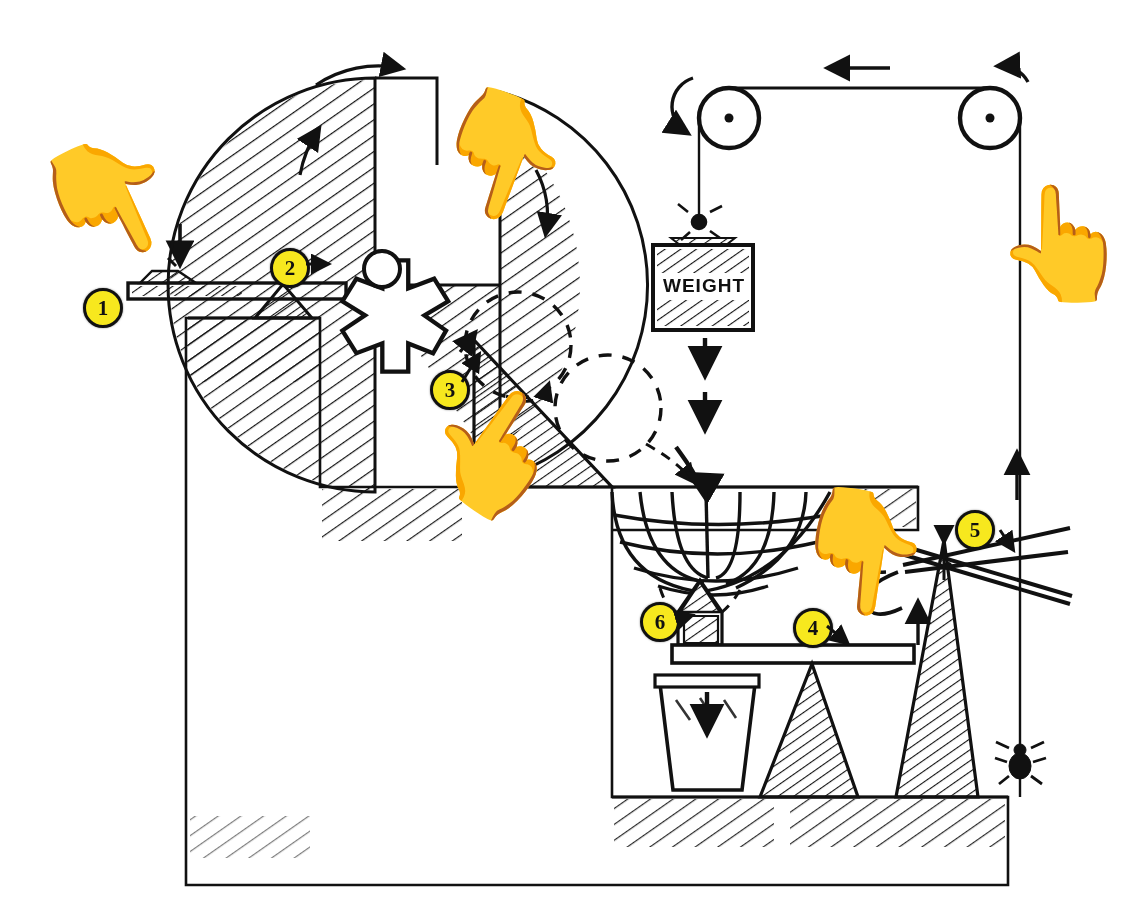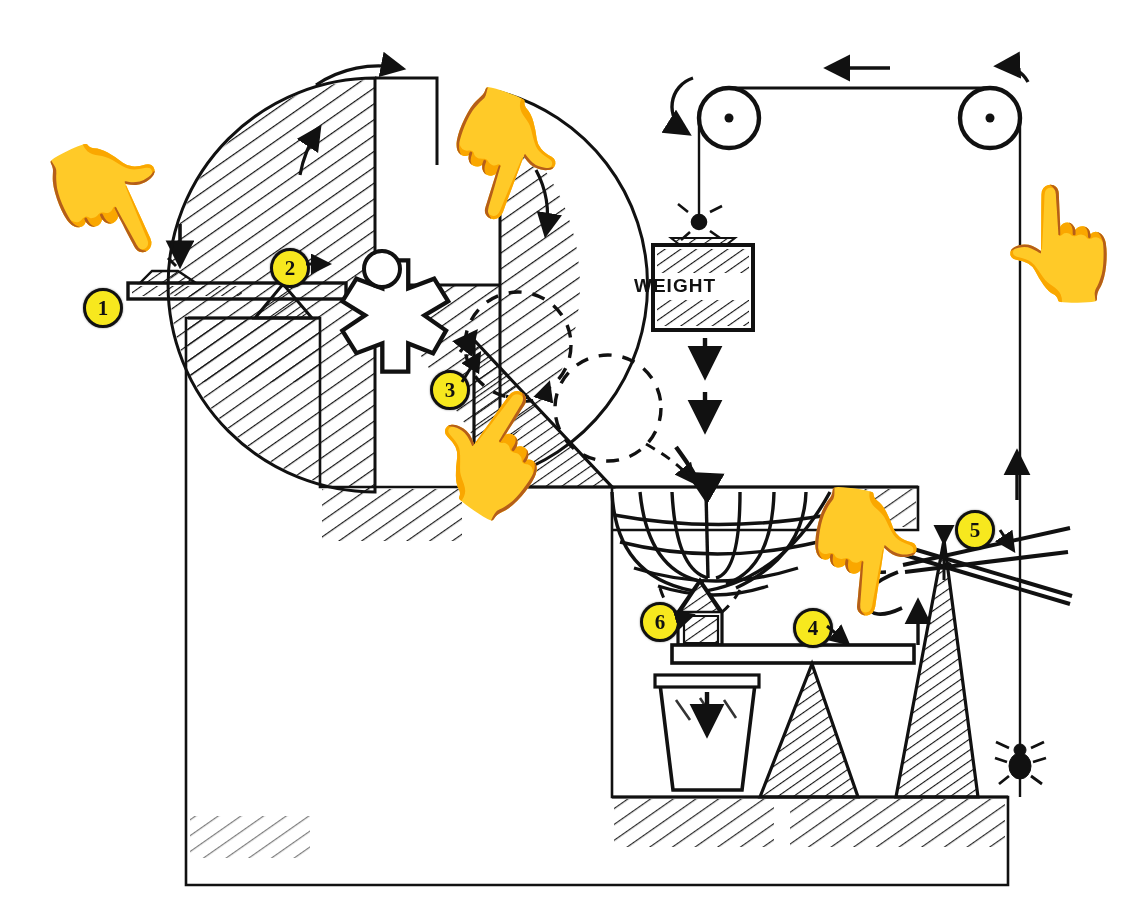--- a/index.html
+++ b/index.html
@@ -215,21 +215,21 @@
                M1033,762 L1046,758 M1009,776 L999,784 M1031,776 L1042,784" stroke-width="2.8" fill="none"></path>
     </g>
   </svg>
 
   <div class="hand" style="left:35px;top:140px;font-size:118px;transform:rotate(-25deg);">👇</div>
   <div class="hand" style="left:428px;top:96px;font-size:118px;transform:rotate(20deg);">👇</div>
   <div class="hand" style="left:425px;top:392px;font-size:118px;transform:rotate(35deg);">👆</div>
   <div class="hand" style="left:788px;top:492px;font-size:118px;transform:rotate(8deg);">👇</div>
   <div class="hand" style="left:993px;top:188px;font-size:112px;">👆</div>
 
-  <div class="lbl" style="left:630px;top:275px;width:90px;text-align:center;font-size:19px;letter-spacing:1px;color:#111;">WEIGHT</div>
+  <div class="lbl" style="left:659px;top:275px;width:90px;text-align:center;font-size:19px;letter-spacing:1px;color:#111;">WEIGHT</div>
 
   <div class="badge" style="left:83px;top:288px;">1</div>
   <div class="badge" style="left:270px;top:248px;">2</div>
   <div class="badge" style="left:430px;top:370px;">3</div>
   <div class="badge" style="left:793px;top:608px;">4</div>
   <div class="badge" style="left:955px;top:510px;">5</div>
   <div class="badge" style="left:640px;top:602px;">6</div>
 
   <svg width="1144" height="924" viewBox="0 0 1144 924" style="pointer-events:none;" xmlns="http://www.w3.org/2000/svg">
     <defs>

